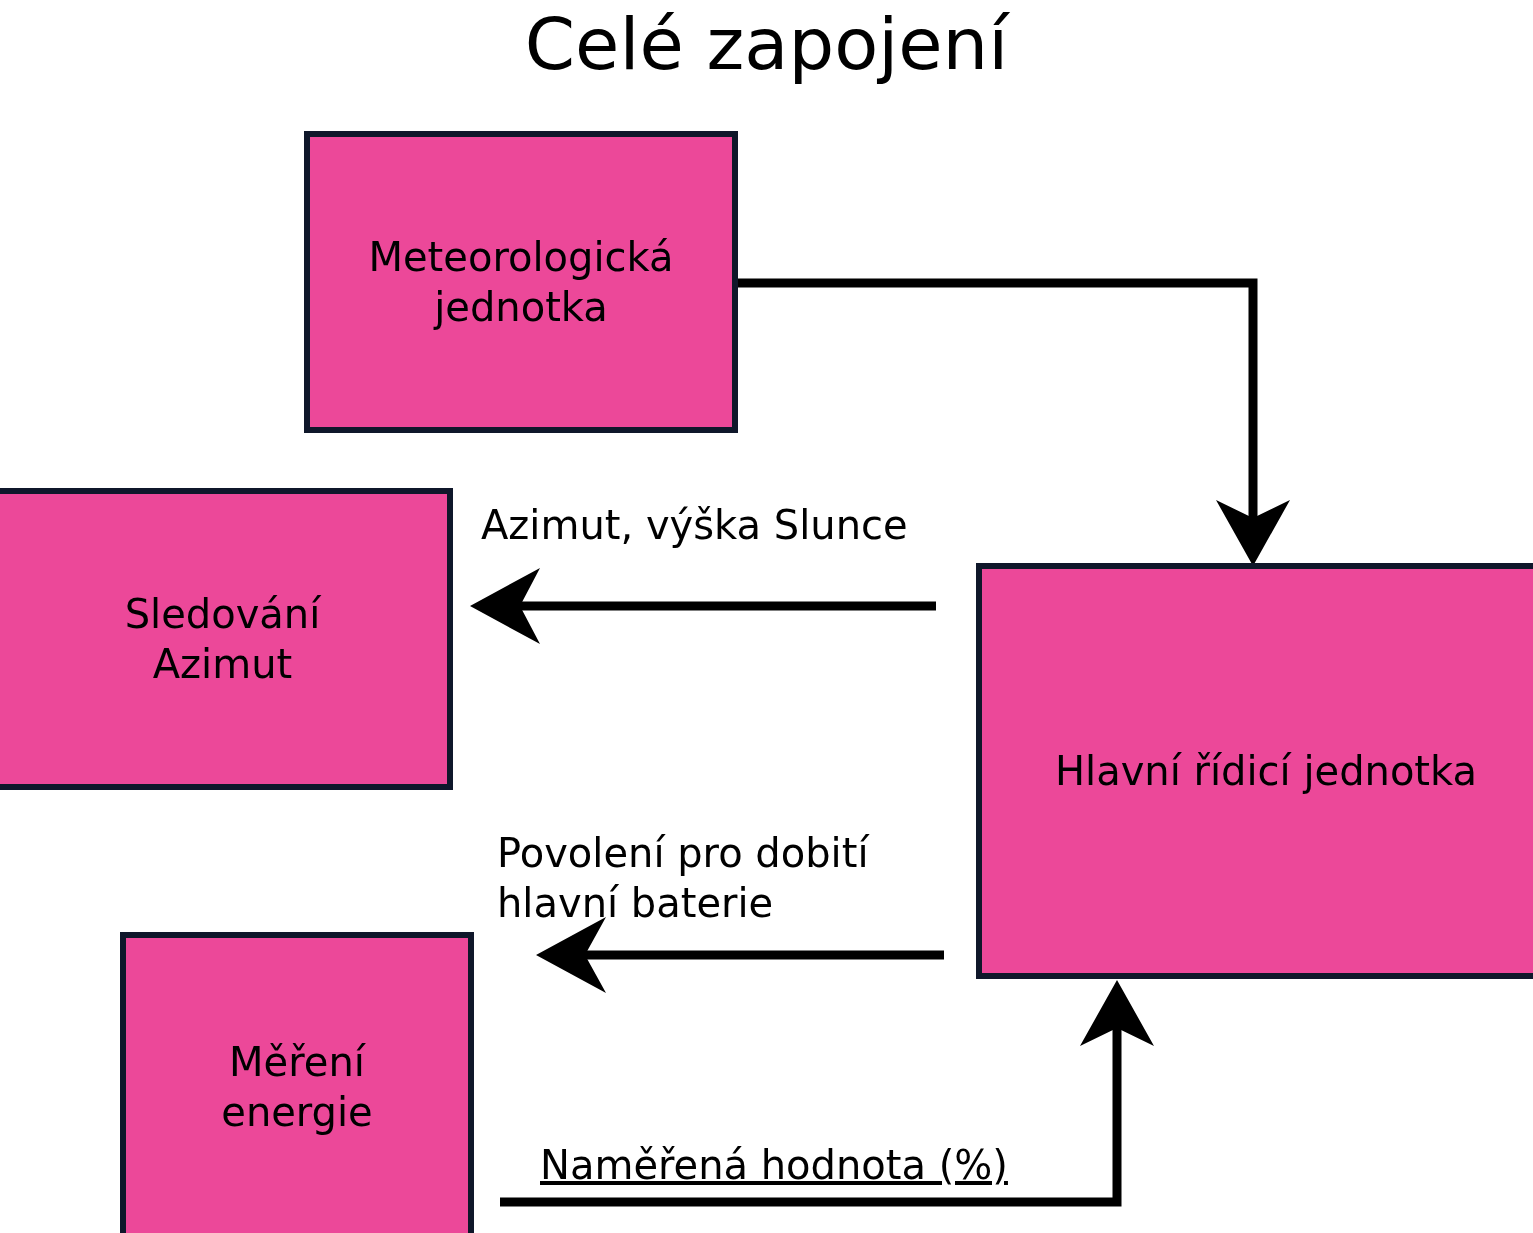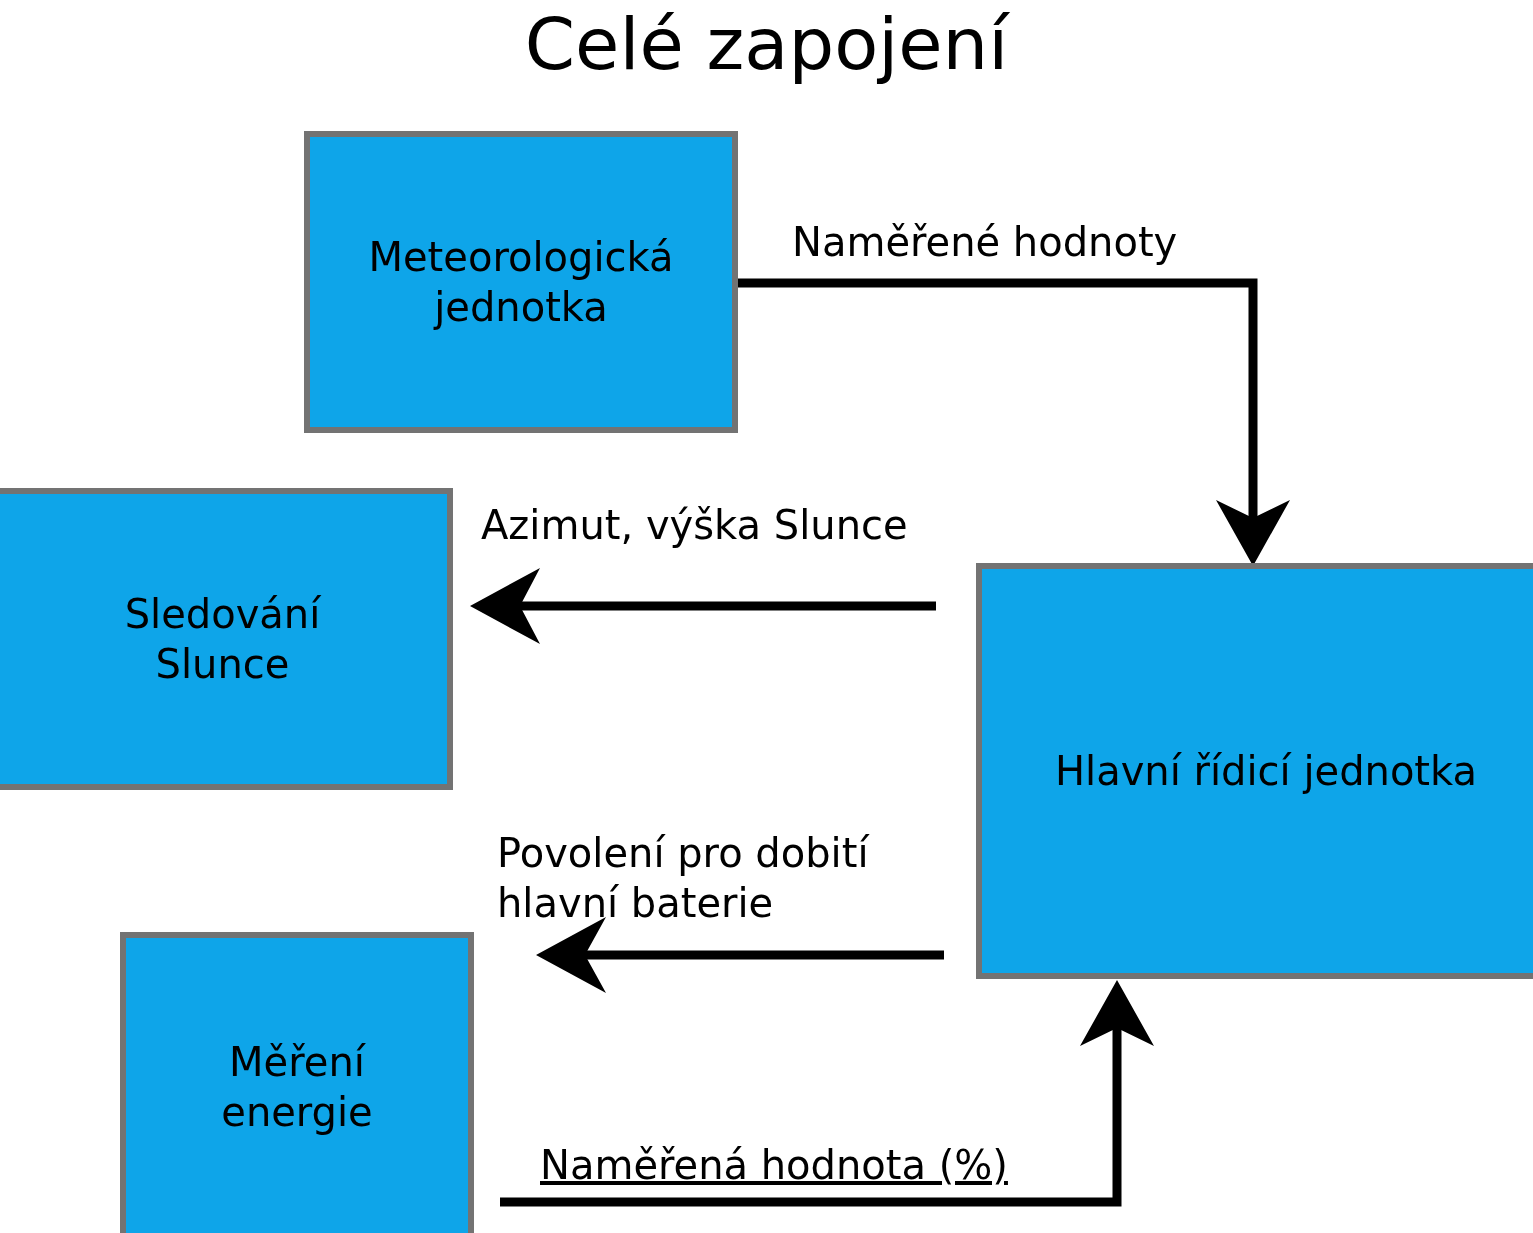--- a/index.html
+++ b/index.html
@@ -32,22 +32,22 @@
     width: 1533px;
     text-align: center;
     font-size: 72px;
     line-height: 84px;
     letter-spacing: 0px;
     white-space: nowrap;
   }
   .node {
     position: absolute;
     box-sizing: border-box;
-    border: 6px solid #737373;
-    background: #0ea5e9;
+    border: 6px solid #0f172a;
+    background: #ec4899;
     display: flex;
     align-items: center;
     justify-content: center;
   }
   .node-label {
     text-align: center;
     font-size: 40px;
     line-height: 50px;
     white-space: pre-line;
     padding: 0 10px;
@@ -133,33 +133,32 @@
     </g>
   </svg>
 
   <div class="node" id="node-meteo">
     <span class="node-label">Meteorologická
 jednotka</span>
   </div>
 
   <div class="node" id="node-sun">
     <span class="node-label">Sledování
-Slunce</span>
+Azimut</span>
   </div>
 
   <div class="node" id="node-main">
     <span class="node-label">Hlavní řídicí jednotka</span>
   </div>
 
   <div class="node" id="node-energy">
     <span class="node-label">Měření
 energie</span>
   </div>
 
-  <div class="edge-label" id="label-measured-values">Naměřené hodnoty</div>
 
   <div class="edge-label" id="label-azimuth">Azimut, výška Slunce</div>
 
   <div class="edge-label" id="label-charge-permission">Povolení pro dobití
 hlavní baterie</div>
 
   <div class="edge-label" id="label-measured-percent">Naměřená hodnota (%)</div>
 
 </div>
 

